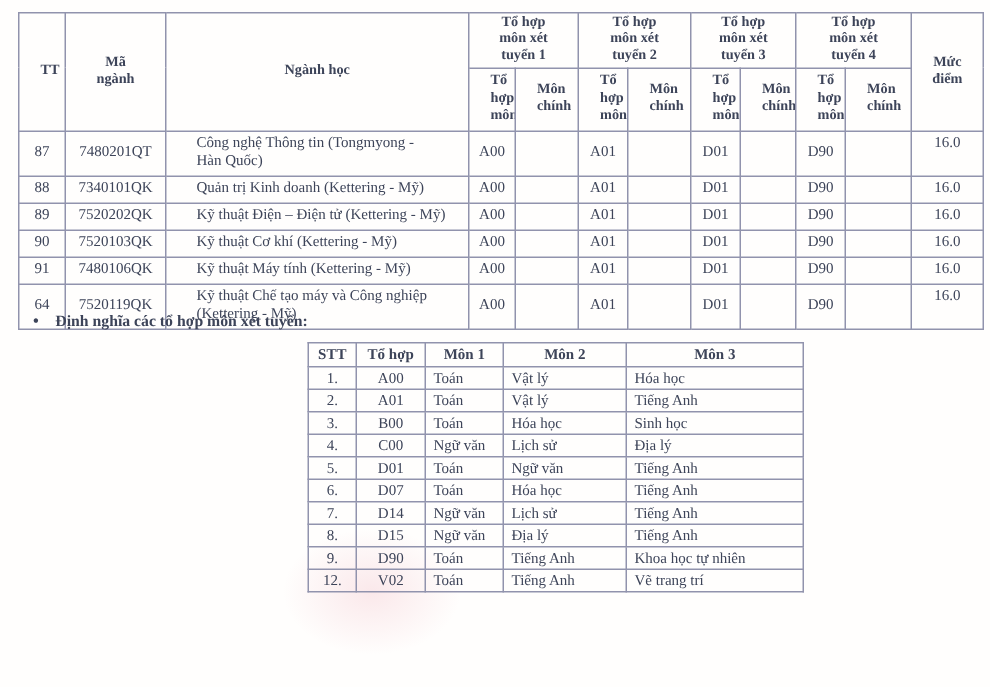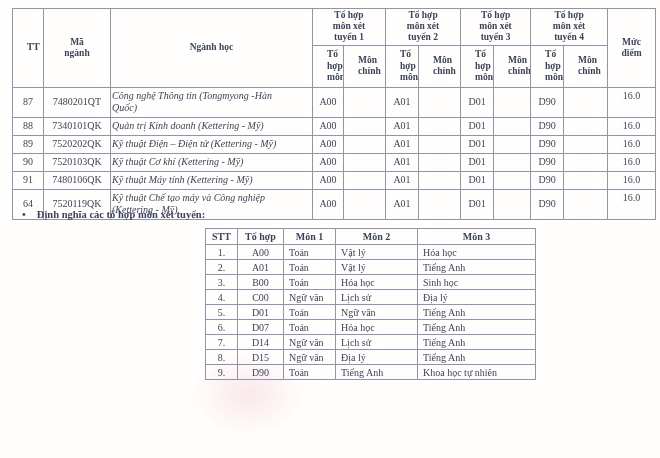--- a/index.html
+++ b/index.html
@@ -31,21 +31,21 @@
   }
   .t1 tr.h1 { height:30px; }
   .t1 tr.h2 { height:42px; }
   .t1 th.muc-diem { padding:0 10px; }
   .t1 tbody tr { height:18px; }
   .t1 tbody tr.two-line { height:30px; }
   .t1 tbody td {
     font-size:10px; line-height:1.2; vertical-align:middle;
     text-align:center; padding:1px 2px; white-space:nowrap;
   }
-  .t1 tbody td.c-name { text-align:left; padding:1px 1px;font-style:italic; }
+  .t1 tbody td.c-name { text-align:left; padding:1px 20px; }
   .t1 tbody tr.two-line td.c-name { white-space:normal; padding-right:20px; }
   .t1 tbody td.c-score { vertical-align:top; padding-top:2px; }
 
   
   .def-line {
     position:absolute; left:22px; top:209px;
     font-weight:bold; font-size:10.5px; color:#3d4459;
     display:flex; align-items:center; gap:11px;
   }
   .def-line .dot { font-size:11px; line-height:1; }
@@ -274,16 +274,23 @@
         <td class="mon">Địa lý</td>
         <td class="mon">Tiếng Anh</td>
       </tr>
       <tr>
         <td class="num">9.</td>
         <td class="code">D90</td>
         <td class="mon">Toán</td>
         <td class="mon">Tiếng Anh</td>
         <td class="mon">Khoa học tự nhiên</td>
       </tr>
+      <tr>
+        <td class="num">12.</td>
+        <td class="code">V02</td>
+        <td class="mon">Toán</td>
+        <td class="mon">Tiếng Anh</td>
+        <td class="mon">Vẽ trang trí</td>
+      </tr>
     </tbody>
   </table>
 
 </div>
 
 </body></html>

